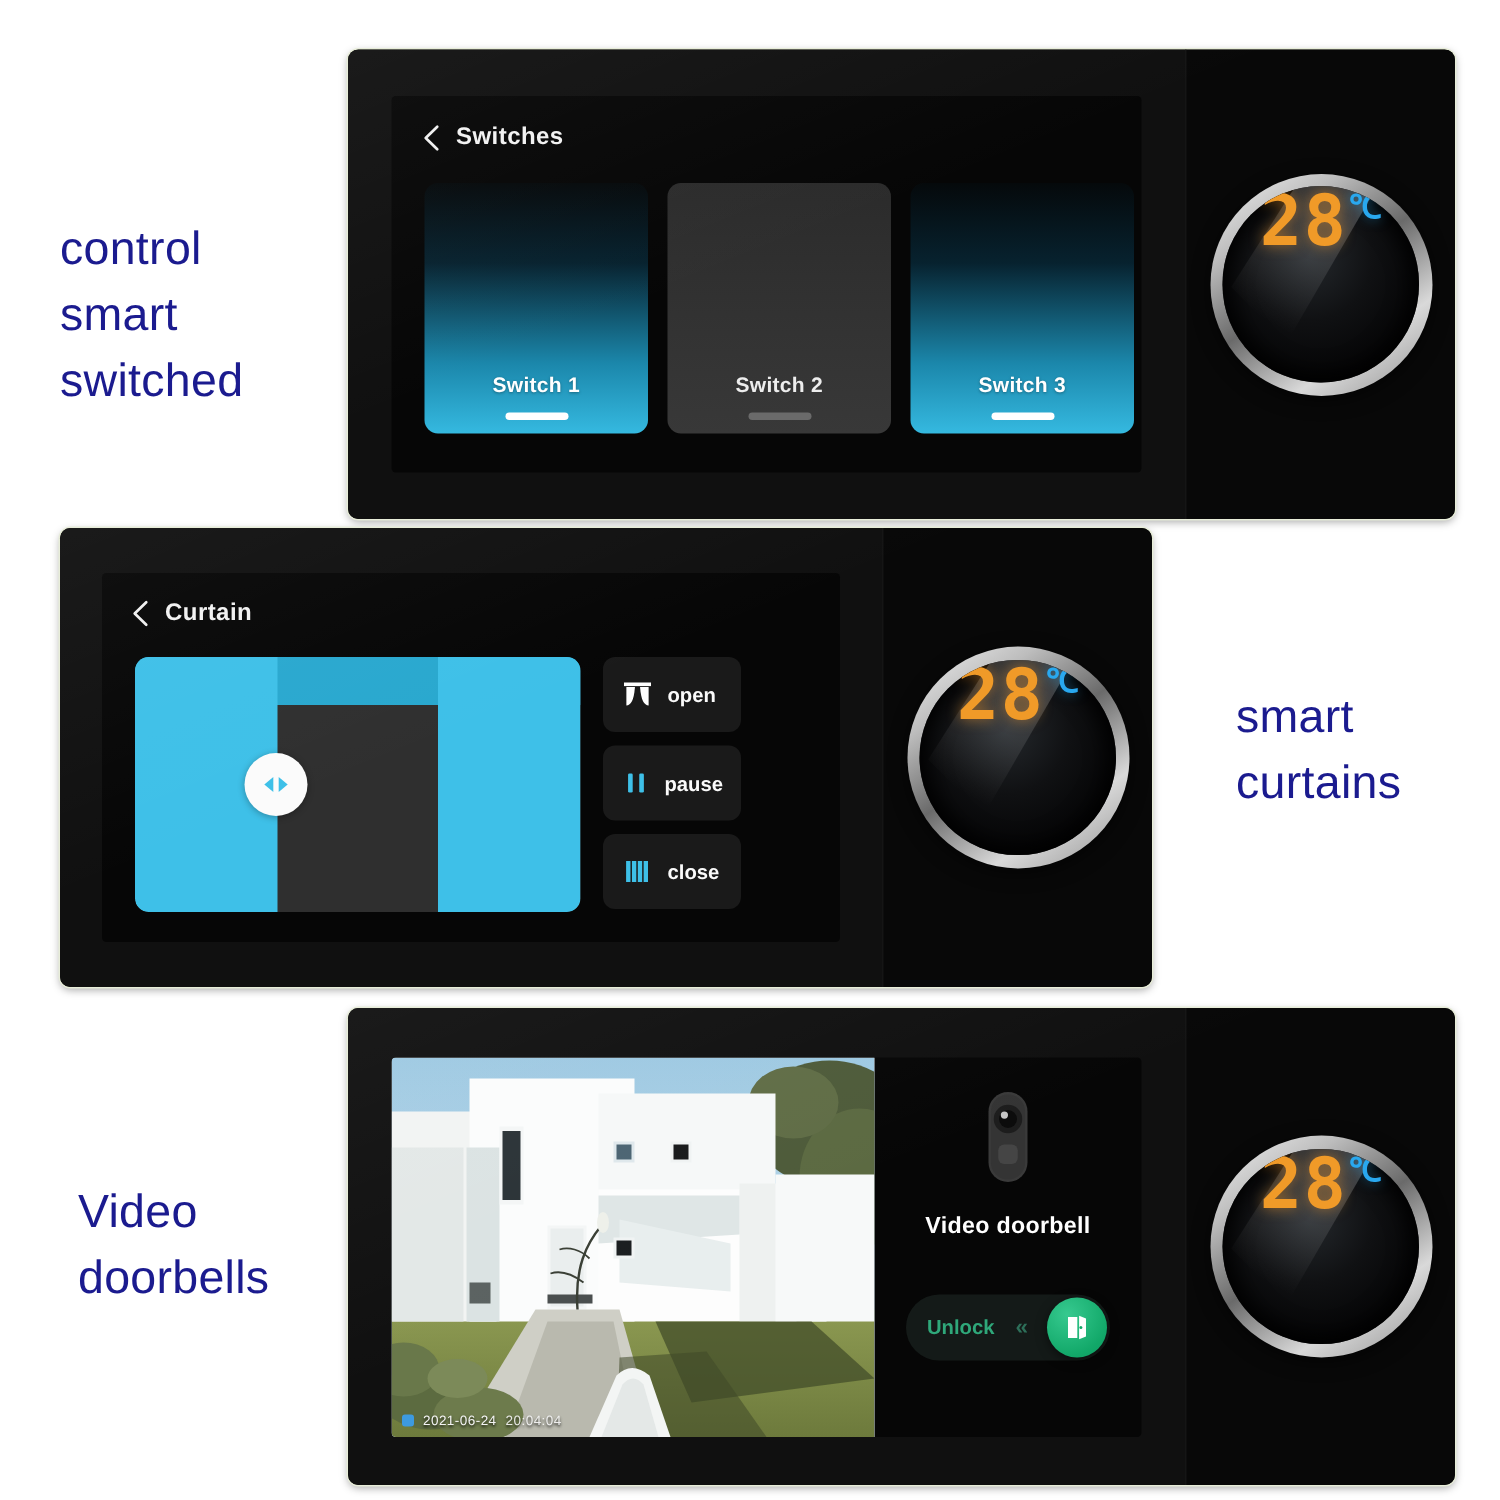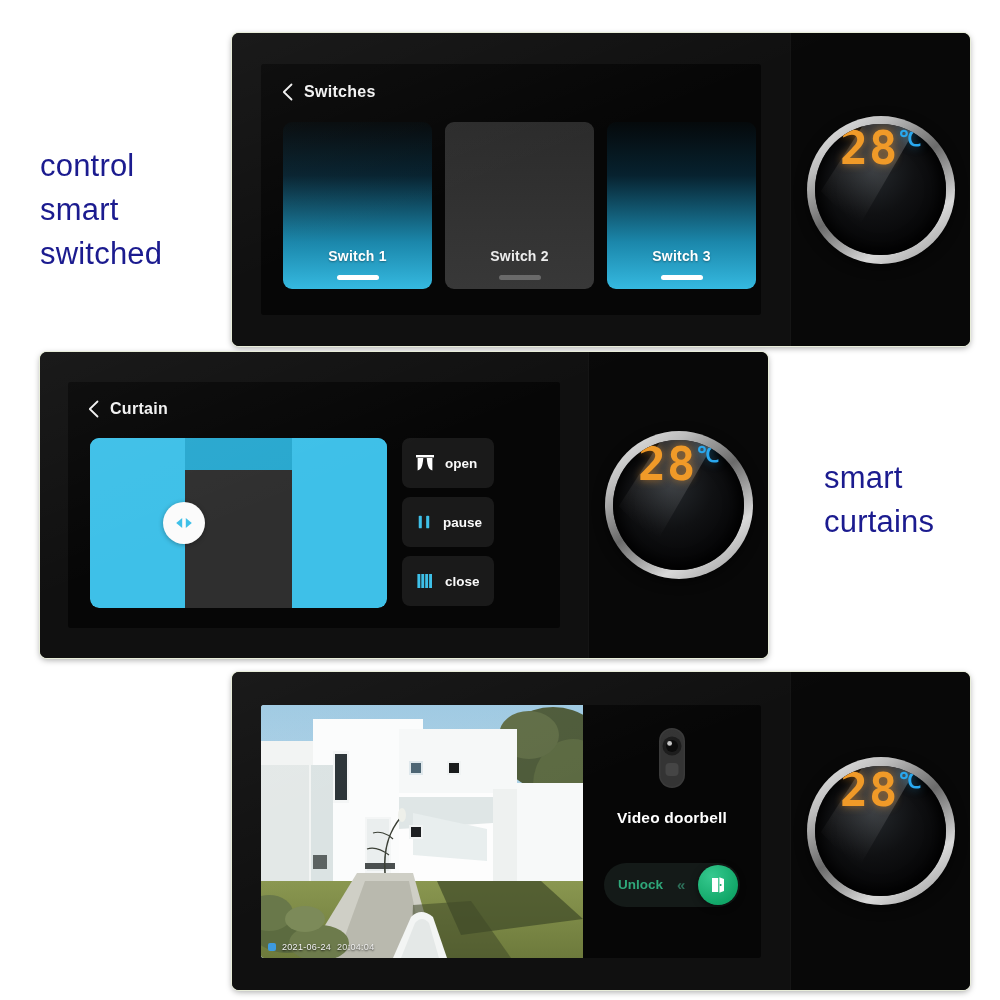--- a/index.html
+++ b/index.html
@@ -326,20 +326,22 @@
             <span class="dial-unit" style="font-size:22px; margin-top:4px; margin-left:1px;">℃</span>
           </div>
         </div>
       </div>
     </div>
   </div>
 
   <div class="caption" id="cap-curtains">smart
 curtains</div>
 
+  <div class="caption" id="cap-doorbell">Video
+doorbells</div>
 
   <div class="device" style="left:232px; top:672px; width:738px; height:318px;">
 
     <div class="screen-wrap" style="width:558px; height:100%;">
       <div class="screen" style="width:500px; height:253px; border-radius:3px; display:flex;">
 
         <div class="video-feed" style="left:0; top:0; width:322px; height:253px;">
           <svg width="322" height="253" viewBox="0 0 322 253" preserveAspectRatio="none">
             <defs>
               <linearGradient id="skyG" x1="0" y1="0" x2="0" y2="1">

